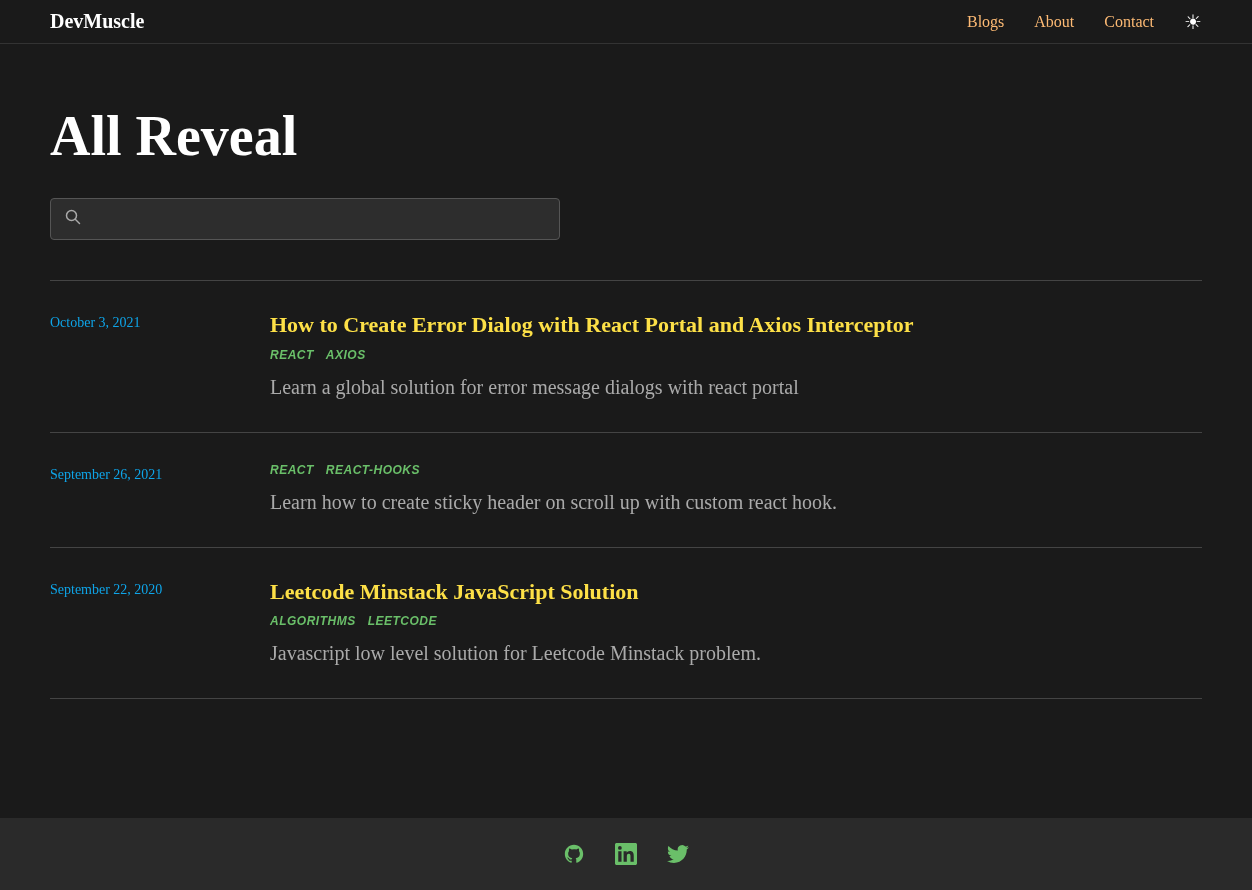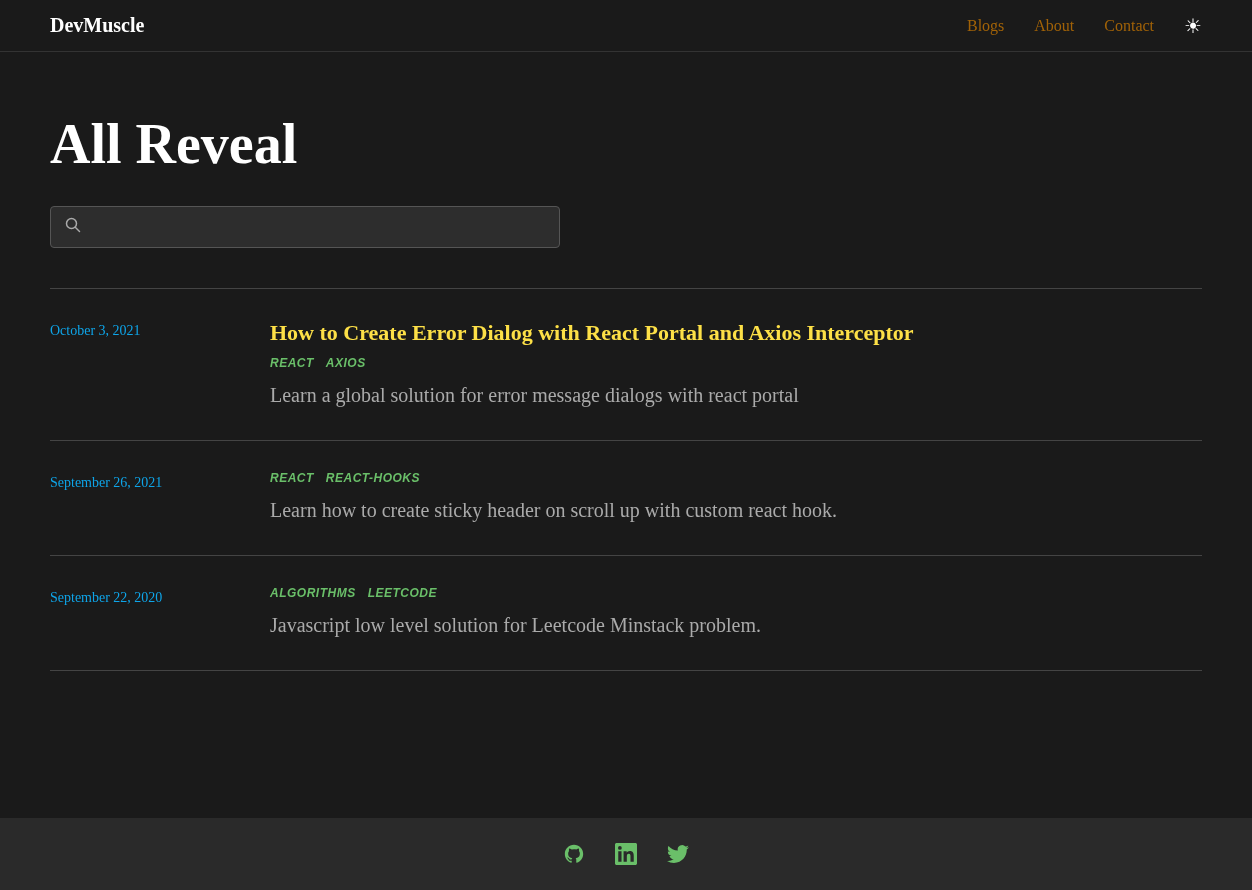--- a/index.html
+++ b/index.html
@@ -14,21 +14,21 @@
       font-family: Georgia, 'Times New Roman', serif;
       min-height: 890px;
       display: flex;
       flex-direction: column;
     }
 
     
     header {
       background-color: #1a1a1a;
       padding: 0 50px;
-      height: 52px;
+      height: 44px;
       display: flex;
       align-items: center;
       justify-content: space-between;
       border-bottom: 1px solid #333;
     }
 
     .site-logo {
       color: #ffffff;
       font-size: 20px;
       font-weight: bold;
@@ -36,21 +36,21 @@
       cursor: pointer;
     }
 
     nav {
       display: flex;
       align-items: center;
       gap: 30px;
     }
 
     nav a {
-      color: #a16207;
+      color: #fdba74;
       text-decoration: none;
       font-size: 16px;
       font-family: Georgia, serif;
     }
 
     .theme-toggle {
       background: none;
       border: none;
       cursor: pointer;
       color: #ffffff;
@@ -254,20 +254,21 @@
           <span class="post-tag">REACT</span>
           <span class="post-tag">REACT-HOOKS</span>
         </div>
         <p class="post-description">Learn how to create sticky header on scroll up with custom react hook.</p>
       </div>
     </li>
 
     <li class="post-item">
       <span class="post-date">September 22, 2020</span>
       <div class="post-content">
+        <div class="post-title">Leetcode Minstack JavaScript Solution</div>
         <div class="post-tags">
           <span class="post-tag">ALGORITHMS</span>
           <span class="post-tag">LEETCODE</span>
         </div>
         <p class="post-description">Javascript low level solution for Leetcode Minstack problem.</p>
       </div>
     </li>
   </ul>
 </main>
 

